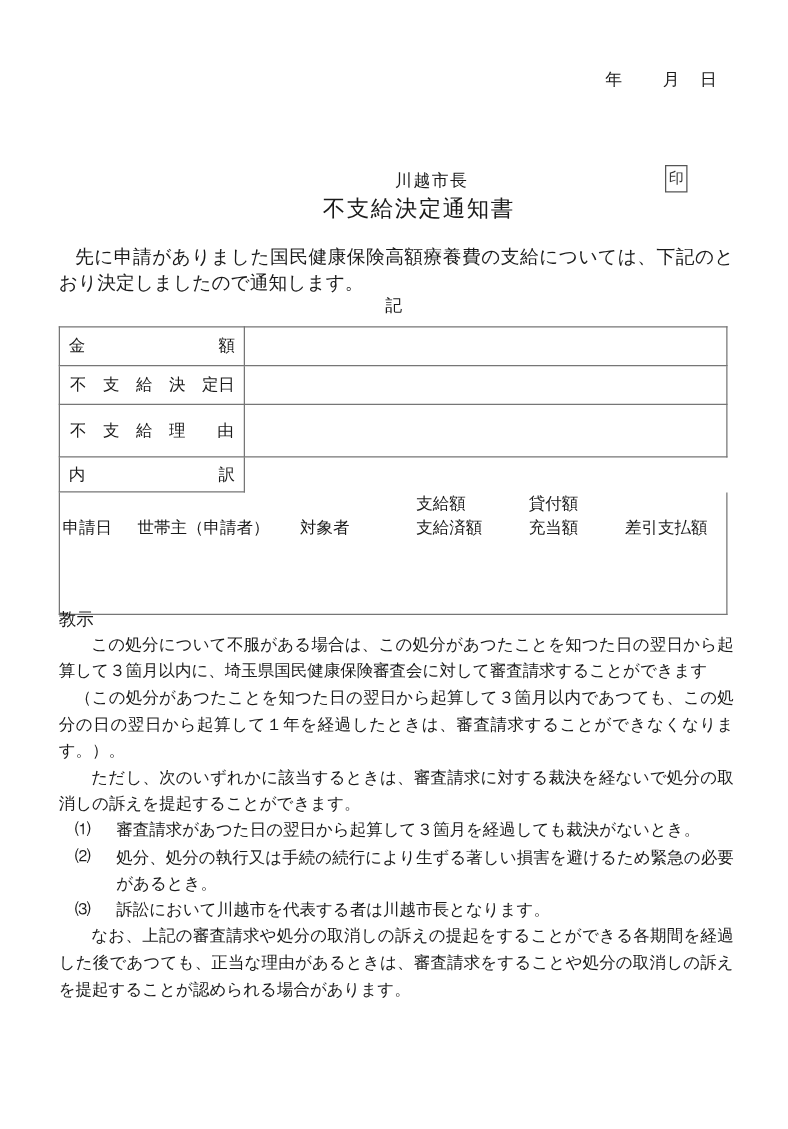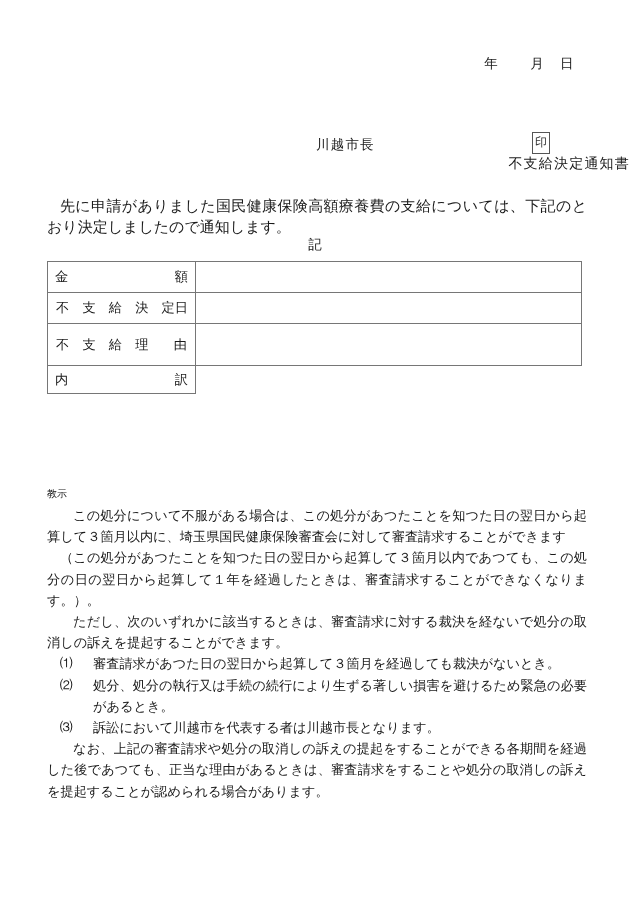--- a/index.html
+++ b/index.html
@@ -74,22 +74,22 @@
     text-align: center;
     color: #333;
   }
 
   
   .doc-title {
     position: absolute;
     left: 0;
     right: 0;
     top: 155px;
-    text-align: right;
-    font-size: 14px;
+    text-align: center;
+    font-size: 18px;
     letter-spacing: 1.2px;
     margin-left: 40px;
   }
 
   
   .lead {
     position: absolute;
     left: 47px;
     top: 196px;
     width: 540px;
@@ -173,21 +173,21 @@
   .dh-top span, .dh-bot span {
     position: absolute;
     display: block;
   }
 
   
   .kyouji-head {
     position: absolute;
     left: 47px;
     top: 487px;
-    font-size: 10px;
+    font-size: 14px;
   }
   .kyouji-body {
     position: absolute;
     left: 47px;
     top: 505px;
     width: 540px;
     font-size: 13.2px;
     line-height: 21.2px;
   }
   .kyouji-body p {
@@ -268,20 +268,38 @@
         <td></td>
       </tr>
       <tr class="r-uchiwake">
         <td class="lbl">
           <span class="spread">
             <span>内</span>
               <span>訳</span>
           </span>
         </td>
         <td class="open-cell"></td>
+      </tr>
+      <tr class="r-detail">
+        <td colspan="2">
+          <div class="detail-head">
+            <div class="dh-top">
+              <span style="left:285px">支給額</span>
+              <span style="left:375px">貸付額</span>
+            </div>
+            <div class="dh-bot">
+              <span style="left:2px">申請日</span>
+              <span style="left:62px">世帯主（申請者）</span>
+              <span style="left:192px">対象者</span>
+              <span style="left:285px">支給済額</span>
+              <span style="left:375px">充当額</span>
+              <span style="left:452px">差引支払額</span>
+            </div>
+          </div>
+        </td>
       </tr>
     </tbody>
   </table>
 
   <div class="kyouji-head">教示</div>
 
   <div class="kyouji-body">
     <p>この処分について不服がある場合は、この処分があつたことを知つた日の翌日から起算して３箇月以内に、埼玉県国民健康保険審査会に対して審査請求することができます</p>
     <p class="hang-paren">（この処分があつたことを知つた日の翌日から起算して３箇月以内であつても、この処分の日の翌日から起算して１年を経過したときは、審査請求することができなくなります。）。</p>
     <p>ただし、次のいずれかに該当するときは、審査請求に対する裁決を経ないで処分の取消しの訴えを提起することができます。</p>

